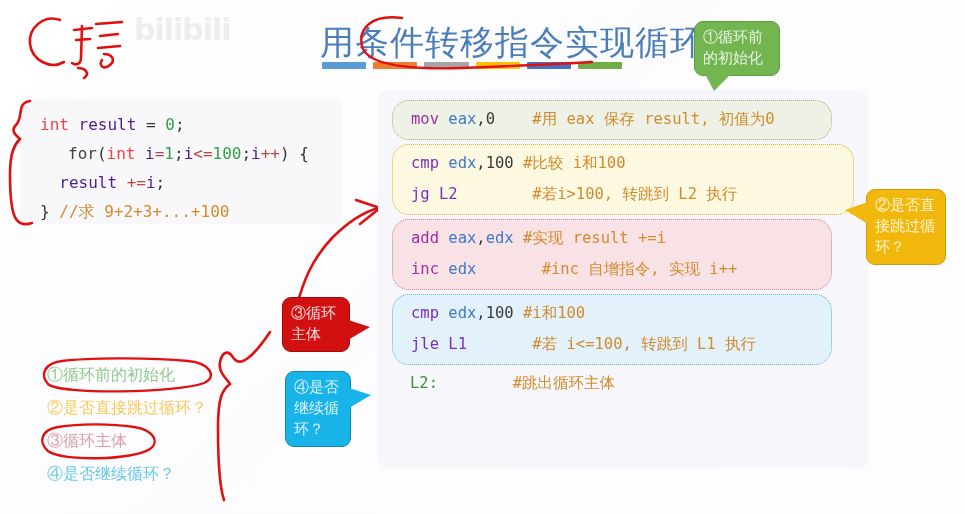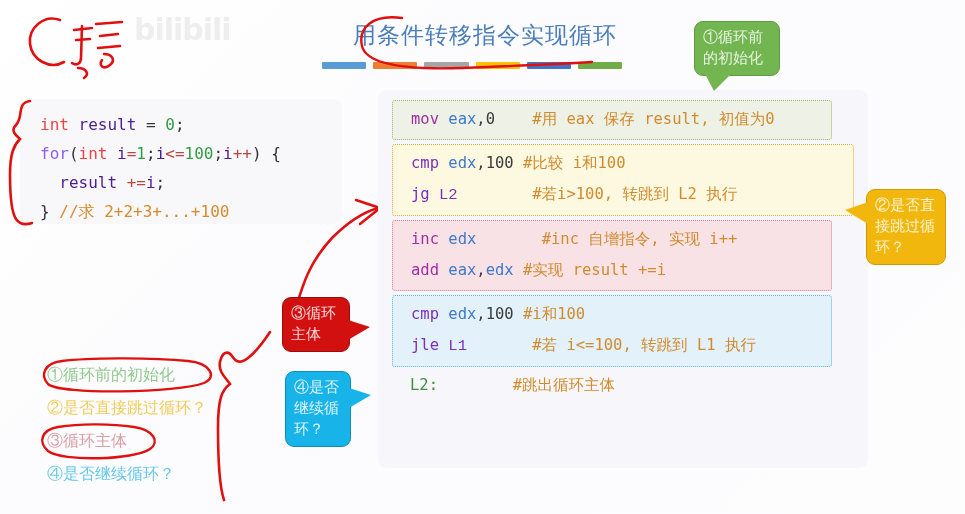--- a/index.html
+++ b/index.html
@@ -41,21 +41,21 @@
   }
   .ink svg { display: block; overflow: visible; }
 
   
   .title {
     position: absolute;
     left: 320px;
     top: 20px;
     width: 330px;
     text-align: center;
-    font-size: 23px;
+    font-size: 34px;
     color: #4a7ebb;
     font-family: "Liberation Serif", "DejaVu Serif", serif;
     letter-spacing: 1px;
     white-space: nowrap;
   }
   .title-bars {
     position: absolute;
     left: 322px;
     top: 62px;
     width: 300px;
@@ -79,21 +79,21 @@
     border-radius: 9px;
     box-sizing: border-box;
     padding: 11px 0 0 20px;
     font-family: "DejaVu Sans Mono", "Liberation Mono", monospace;
     font-size: 16px;
     line-height: 29px;
     color: #333333;
   }
   .ccode .ln { white-space: pre; }
   .kw-type   { color: #ef4444; }
-  .kw-for    { color: #8b5cf6; }
+  .kw-for    { color: #404040; margin-left: 28px; }
   .ident     { color: #4c1d95; }
   .num       { color: #2f9e44; }
   .op        { color: #333333; }
   .op-red    { color: #b8473f; }
   .cmt       { color: #d58b2a; }
 
   
   .explain {
     position: absolute;
     left: 47px;
@@ -130,36 +130,36 @@
   }
   .asm-row {
     font-family: "DejaVu Sans Mono", "Liberation Mono", monospace;
     font-size: 15.5px;
     line-height: 31px;
     white-space: pre;
     padding-left: 18px;
   }
   .blk {
     box-sizing: border-box;
-    border-radius: 3px;
+    border-radius: 17px;
     margin: 0 0 3px 14px;
     padding: 3px 0 4px 0;
   }
   .blk-green  { background: #eef2e6; border: 1.6px dotted #9ab86a; width: 440px; }
   .blk-yellow { background: #fdf8e0; border: 1.6px dotted #d4b13a; width: 462px; margin-top: 4px; }
   .blk-pink   { background: #f9e2e6; border: 1.6px dotted #d978a0; width: 440px; margin-top: 4px; }
   .blk-blue   { background: #e2f1fa; border: 1.6px dotted #5bb4dd; width: 440px; margin-top: 4px; }
   .bare { padding-left: 32px; margin-top: 2px; margin-bottom: 2px; }
 
   .a-mne   { color: #a32ea3; }
   .a-mne2  { color: #7b2fbe; }
   .a-reg   { color: #3f78c8; }
   .a-num   { color: #3a3a3a; }
   .a-lbl   { color: #3f8f3f; }
-  .a-lbl2  { color: #7b2fbe; font-family: Liberation Mono, monospace; }
+  .a-lbl2  { color: #7b2fbe; }
   .a-cmt   { color: #d18b2e; }
 
   
   .callout {
     position: absolute;
     box-sizing: border-box;
     border-radius: 9px;
     font-size: 15px;
     line-height: 21px;
     text-align: left;
@@ -250,21 +250,21 @@
   <div class="ink" style="left:352px; top:12px;">
     <svg width="260" height="62" viewBox="0 0 260 62">
       <path d="M50 6 C20 2, 6 16, 10 34 C14 52, 50 58, 110 56 C160 54, 206 52, 240 50" fill="none" stroke="#e01010" stroke-width="2.4" stroke-linecap="round"></path>
     </svg>
   </div>
 
   <div class="ccode">
     <div class="ln"><span class="kw-type">int</span><span class="op"> </span><span class="ident">result</span><span class="op"> = </span><span class="num">0</span><span class="op">;</span></div>
     <div class="ln"><span class="kw-for">for</span><span class="op">(</span><span class="kw-type">int</span><span class="ident"> i</span><span class="op-red">=</span><span class="num">1</span><span class="op">;</span><span class="ident">i</span><span class="op-red">&lt;=</span><span class="num">100</span><span class="op">;</span><span class="ident">i</span><span class="op-red">++</span><span class="op">) {</span></div>
     <div class="ln"><span class="ident">  result </span><span class="op-red">+=</span><span class="ident">i</span><span class="op">;</span></div>
-    <div class="ln"><span class="op">} </span><span class="cmt">//求 2+2+3+...+100</span></div>
+    <div class="ln"><span class="op">} </span><span class="cmt">//求 9+2+3+...+100</span></div>
   </div>
 
   <div class="ink" style="left:2px; top:95px;">
     <svg width="40" height="135" viewBox="0 0 40 135">
       <path d="M28 6 C14 8, 22 22, 14 30 C8 36, 14 40, 18 44 C12 50, 8 58, 8 80 C8 104, 10 118, 14 124 C18 130, 24 130, 30 128" fill="none" stroke="#e01010" stroke-width="2.6" stroke-linecap="round"></path>
     </svg>
   </div>
 
   <div class="ink" style="left:240px; top:190px;">
     <svg width="160" height="140" viewBox="0 0 160 140">
@@ -303,22 +303,22 @@
 
   <div class="asm-panel">
     <div class="blk blk-green">
       <div class="asm-row"><span class="a-mne">mov </span><span class="a-reg">eax</span><span class="a-num">,0</span><span class="a-num">    </span><span class="a-cmt">#用 eax 保存 result, 初值为0</span></div>
     </div>
     <div class="blk blk-yellow">
       <div class="asm-row"><span class="a-mne2">cmp </span><span class="a-reg">edx</span><span class="a-num">,100 </span><span class="a-cmt">#比较 i和100</span></div>
       <div class="asm-row"><span class="a-mne2">jg </span><span class="a-lbl2">L2</span><span class="a-num">        </span><span class="a-cmt">#若i&gt;100, 转跳到 L2 执行</span></div>
     </div>
     <div class="blk blk-pink">
+      <div class="asm-row"><span class="a-mne">add </span><span class="a-reg">eax</span><span class="a-num">,</span><span class="a-reg">edx</span><span class="a-num"> </span><span class="a-cmt">#实现 result +=i</span></div>
       <div class="asm-row"><span class="a-mne">inc </span><span class="a-reg">edx</span><span class="a-num">       </span><span class="a-cmt">#inc 自增指令, 实现 i++</span></div>
-      <div class="asm-row"><span class="a-mne">add </span><span class="a-reg">eax</span><span class="a-num">,</span><span class="a-reg">edx</span><span class="a-num"> </span><span class="a-cmt">#实现 result +=i</span></div>
     </div>
     <div class="blk blk-blue">
       <div class="asm-row"><span class="a-mne2">cmp </span><span class="a-reg">edx</span><span class="a-num">,100 </span><span class="a-cmt">#i和100</span></div>
       <div class="asm-row"><span class="a-mne2">jle </span><span class="a-lbl2">L1</span><span class="a-num">       </span><span class="a-cmt">#若 i&lt;=100, 转跳到 L1 执行</span></div>
     </div>
     <div class="asm-row bare"><span class="a-lbl">L2:</span><span class="a-num">        </span><span class="a-cmt">#跳出循环主体</span></div>
   </div>
 
   <div class="callout co-green">
     <span>①循环前的初始化</span>

